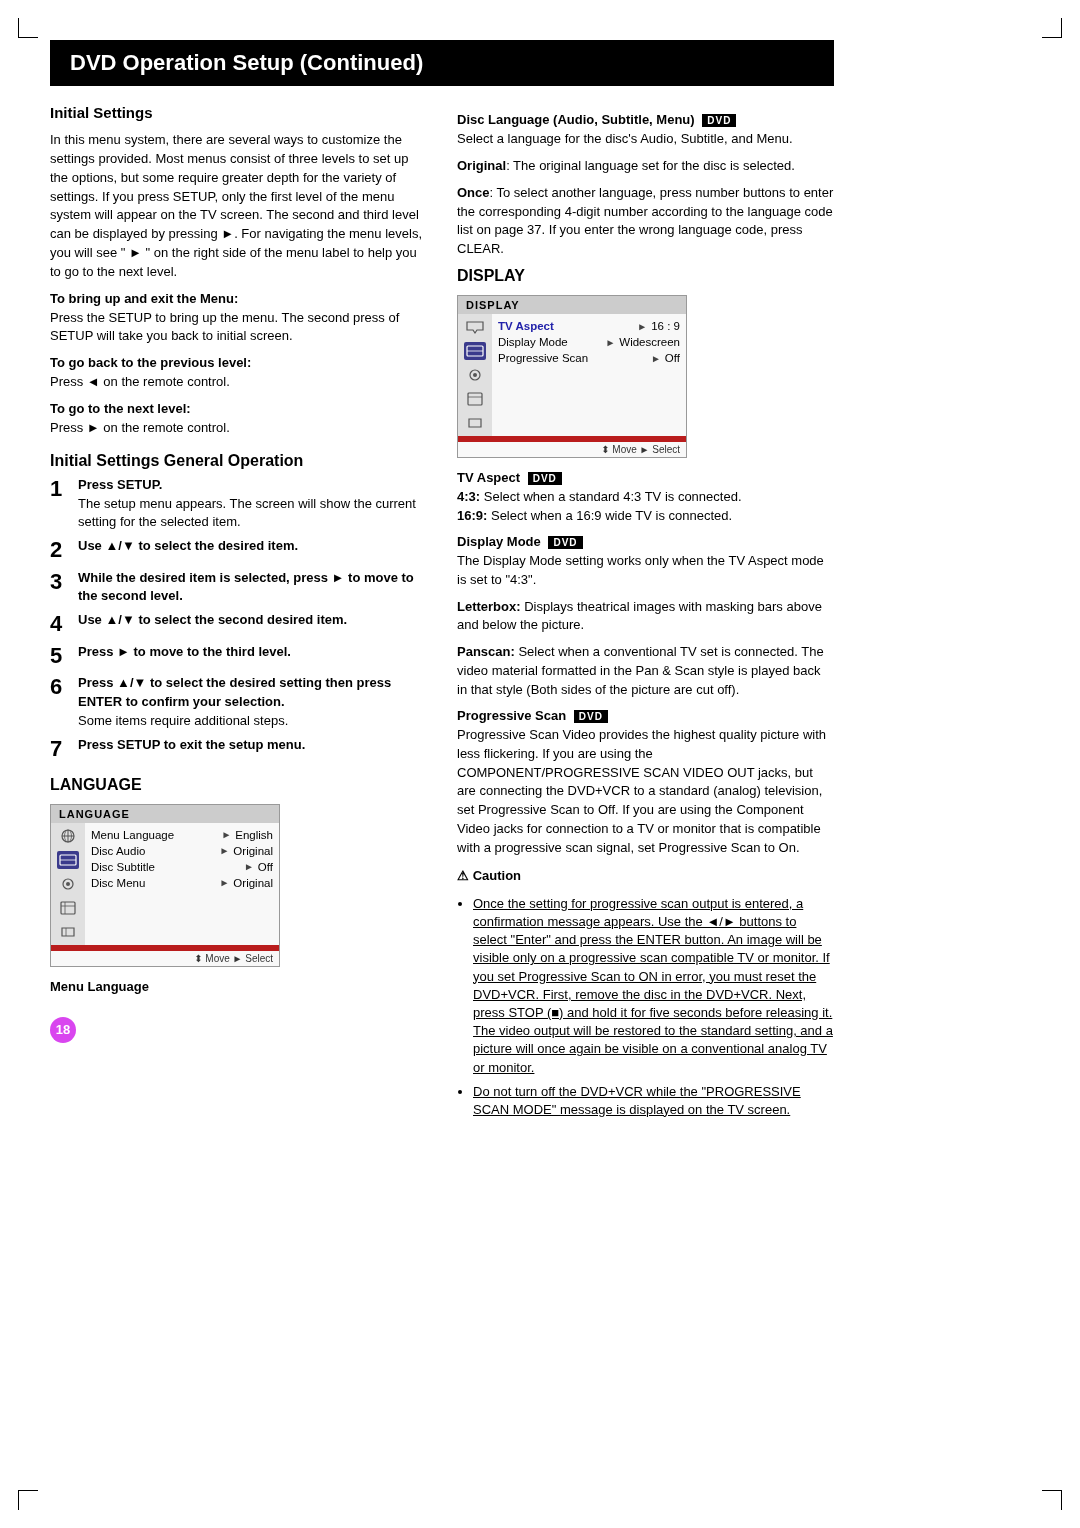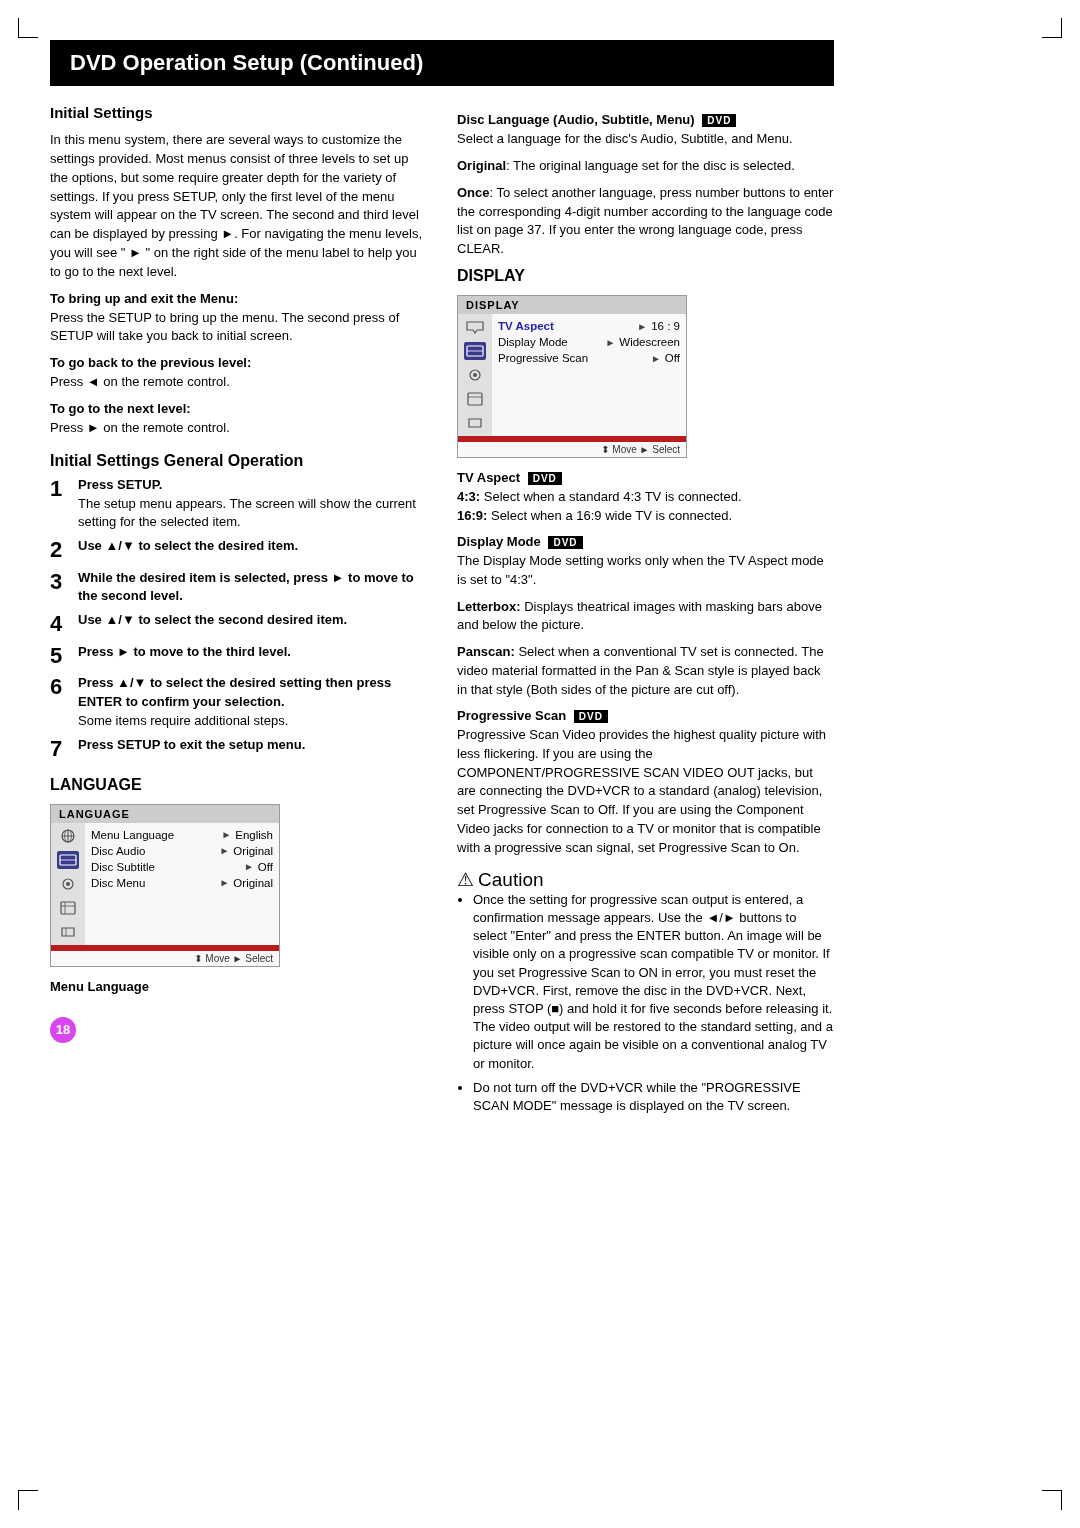--- a/index.html
+++ b/index.html
@@ -169,35 +169,36 @@
       margin-left: 4px;
       vertical-align: middle;
       letter-spacing: 1px;
     }
 
     
     .caution-box {
       margin-top: 10px;
     }
     .caution-title {
-      font-weight: normal;
-      font-size: 19px;
-      margin-bottom: 0;
+      font-weight: bold;
+      font-size: 13px;
+      margin-bottom: 12px;
     }
     .caution-title::before {
       content: "⚠";
       margin-right: 4px;
       color: #000;
     }
     .caution-box ul {
       padding-left: 16px;
     }
     .caution-box ul li {
       margin-bottom: 6px;
       line-height: 1.4;
+      text-decoration: underline;
     }
 
     
     .page-num {
       display: inline-block;
       background: #d946ef;
       color: #fff;
       border-radius: 50%;
       width: 26px;
       height: 26px;

